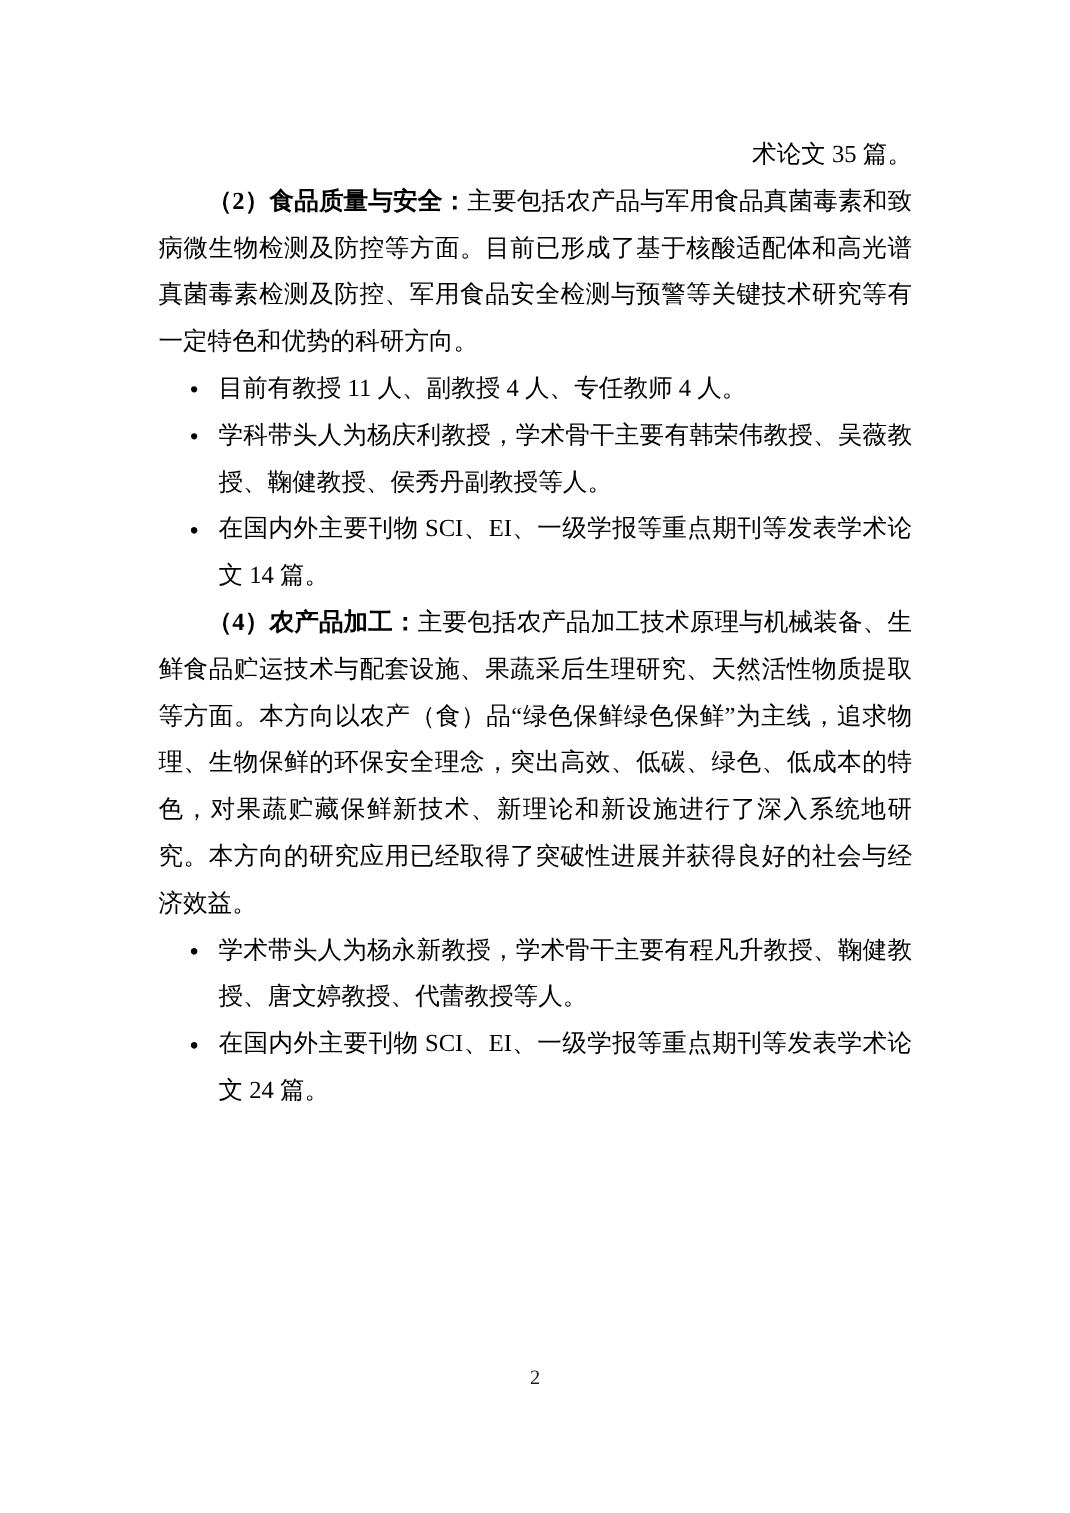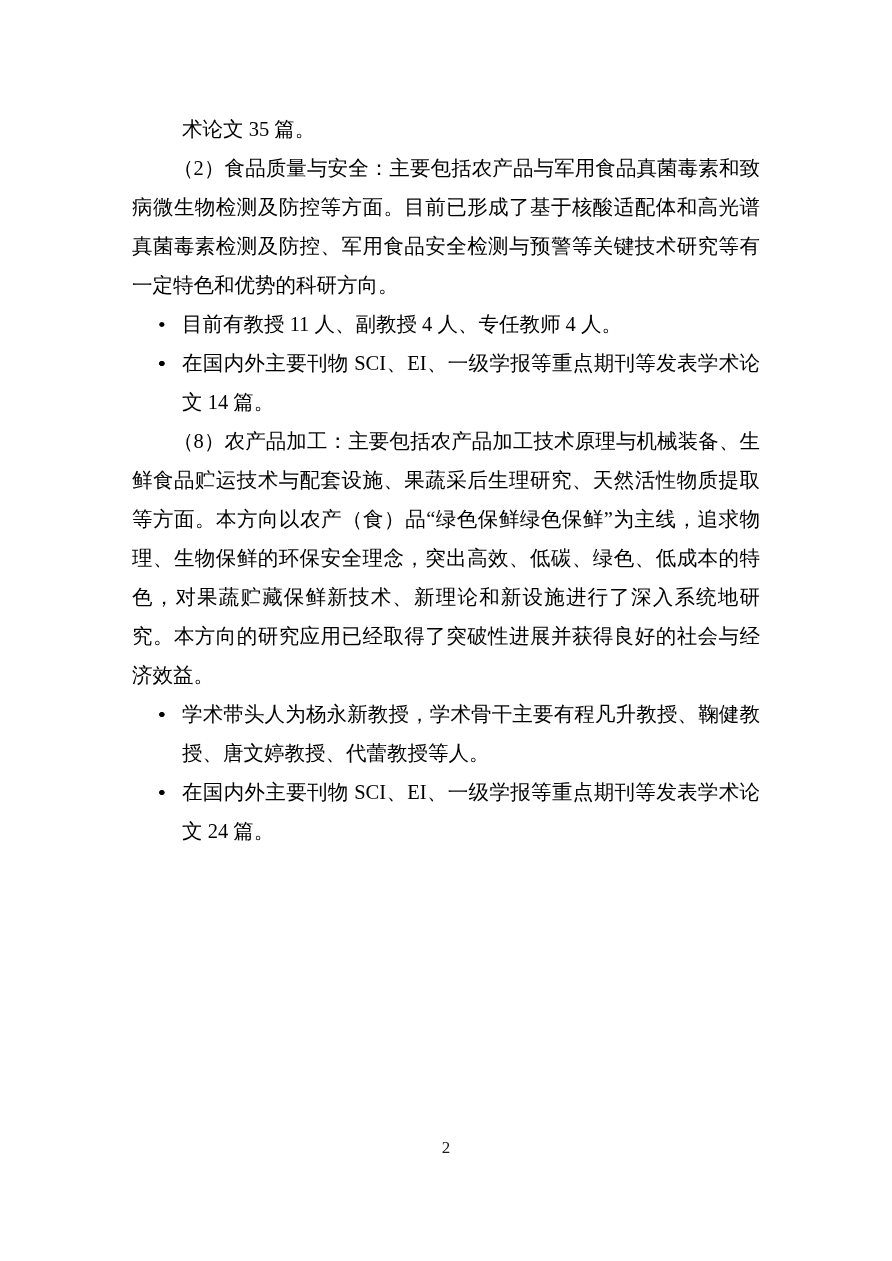--- a/index.html
+++ b/index.html
@@ -24,23 +24,23 @@
     text-align: justify;
   }
   .para {
     text-align: justify;
   }
   .para-indent {
     text-indent: 41px;
   }
   .hanging-fragment {
     margin-left: 50px;
-    text-align: left;
+    text-align: right;
   }
-  .bold { font-weight: normal; }
+  .bold { font-weight: bold; }
   .bullet-list { }
   .bullet-item {
     position: relative;
     padding-left: 50px;
     text-align: justify;
   }
   .bullet-dot {
     position: absolute;
     left: 26px;
     top: 0;
@@ -69,31 +69,32 @@
 
   <p class="para para-indent"><span class="bold">（2）食品质量与安全：</span><span>主要包括农产品与军用食品真菌毒素和致病微生物检测及防控等方面。目前已形成了基于核酸适配体和高光谱真菌毒素检测及防控、军用食品安全检测与预警等关键技术研究等有一定特色和优势的科研方向。</span></p>
 
   <div class="bullet-list">
     <div class="bullet-item">
       <span class="bullet-dot">•</span>
       <span>目前有教授 11 人、副教授 4 人、专任教师 4 人。</span>
     </div>
     <div class="bullet-item">
       <span class="bullet-dot">•</span>
+      <span>学科带头人为杨庆利教授，学术骨干主要有韩荣伟教授、吴薇教授、鞠健教授、侯秀丹副教授等人。</span>
     </div>
     <div class="bullet-item">
       <span class="bullet-dot">•</span>
     </div>
     <div class="bullet-item">
       <span class="bullet-dot">•</span>
       <span>在国内外主要刊物 SCI、EI、一级学报等重点期刊等发表学术论文 14 篇。</span>
     </div>
   </div>
 
-  <p class="para para-indent"><span class="bold">（8）农产品加工：</span><span>主要包括农产品加工技术原理与机械装备、生鲜食品贮运技术与配套设施、果蔬采后生理研究、天然活性物质提取等方面。本方向以农产（食）品“绿色保鲜绿色保鲜”为主线，追求物理、生物保鲜的环保安全理念，突出高效、低碳、绿色、低成本的特色，对果蔬贮藏保鲜新技术、新理论和新设施进行了深入系统地研究。本方向的研究应用已经取得了突破性进展并获得良好的社会与经济效益。</span></p>
+  <p class="para para-indent"><span class="bold">（4）农产品加工：</span><span>主要包括农产品加工技术原理与机械装备、生鲜食品贮运技术与配套设施、果蔬采后生理研究、天然活性物质提取等方面。本方向以农产（食）品“绿色保鲜绿色保鲜”为主线，追求物理、生物保鲜的环保安全理念，突出高效、低碳、绿色、低成本的特色，对果蔬贮藏保鲜新技术、新理论和新设施进行了深入系统地研究。本方向的研究应用已经取得了突破性进展并获得良好的社会与经济效益。</span></p>
 
   <div class="bullet-list">
     <div class="bullet-item">
       <span class="bullet-dot">•</span>
     </div>
     <div class="bullet-item">
       <span class="bullet-dot">•</span>
       <span>学术带头人为杨永新教授，学术骨干主要有程凡升教授、鞠健教授、唐文婷教授、代蕾教授等人。</span>
     </div>
     <div class="bullet-item">

